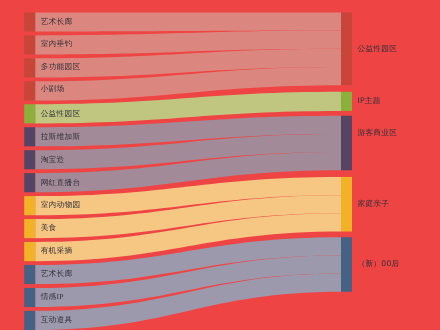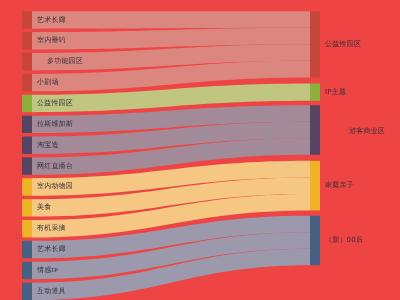--- a/index.html
+++ b/index.html
@@ -82,31 +82,31 @@
         <rect x="310" y="11.304347826086957" width="10" height="66.08695652173913" fill="#c8453a"></rect>
         <rect x="310" y="83.47826086956522" width="10" height="17.39130434782608" fill="#8cb03c"></rect>
         <rect x="310" y="105.21739130434783" width="10" height="49.56521739130433" fill="#554563"></rect>
         <rect x="310" y="160.8695652173913" width="10" height="49.565217391304344" fill="#f2b227"></rect>
         <rect x="310" y="215.65217391304347" width="10" height="49.565217391304344" fill="#456184"></rect>
       </g>
   </svg>
   <div id="label-layer">
       <div class="node-label left-label" style="left: 37px; top: 15.5px;">艺术长廊</div>
       <div class="node-label left-label" style="left: 37px; top: 36.3696px;">室内垂钓</div>
-      <div class="node-label left-label" style="left: 37px; top: 57.2391px; margin-left: 10px;">多功能园区</div>
+      <div class="node-label left-label" style="left: 37px; top: 57.2391px;">多功能园区</div>
       <div class="node-label left-label" style="left: 37px; top: 78.1087px; font-family: Liberation Mono, monospace;">小剧场</div>
       <div class="node-label left-label" style="left: 37px; top: 98.9783px;">公益性园区</div>
       <div class="node-label left-label" style="left: 37px; top: 119.848px; text-align: center;">拉斯维加斯</div>
       <div class="node-label left-label" style="left: 37px; top: 140.717px;">淘宝造</div>
       <div class="node-label left-label" style="left: 37px; top: 161.587px;">网红直播台</div>
       <div class="node-label left-label" style="left: 37px; top: 182.457px; text-align: center;">室内动物园</div>
       <div class="node-label left-label" style="left: 37px; top: 203.326px;">美食</div>
       <div class="node-label left-label" style="left: 37px; top: 224.196px;">有机采摘</div>
       <div class="node-label left-label" style="left: 37px; top: 245.065px;">艺术长廊</div>
       <div class="node-label left-label" style="left: 37px; top: 265.935px; font-family: Liberation Serif, serif;">情感IP</div>
       <div class="node-label left-label" style="left: 37px; top: 286.804px;">互动道具</div>
       <div class="node-label right-label" style="left: 325px; top: 39.8478px;">公益性园区</div>
       <div class="node-label right-label" style="left: 325px; top: 87.6739px;">IP主题</div>
-      <div class="node-label right-label" style="left: 325px; top: 127px; margin-left: 24px;">游客商业区</div>
+      <div class="node-label right-label" style="left: 325px; top: 117px;">游客商业区</div>
       <div class="node-label right-label" style="left: 325px; top: 181.152px;">家庭亲子</div>
       <div class="node-label right-label" style="left: 325px; top: 235.935px; text-align: center;">（新）00后</div>
     </div>
 </div>
 
 </body></html>

